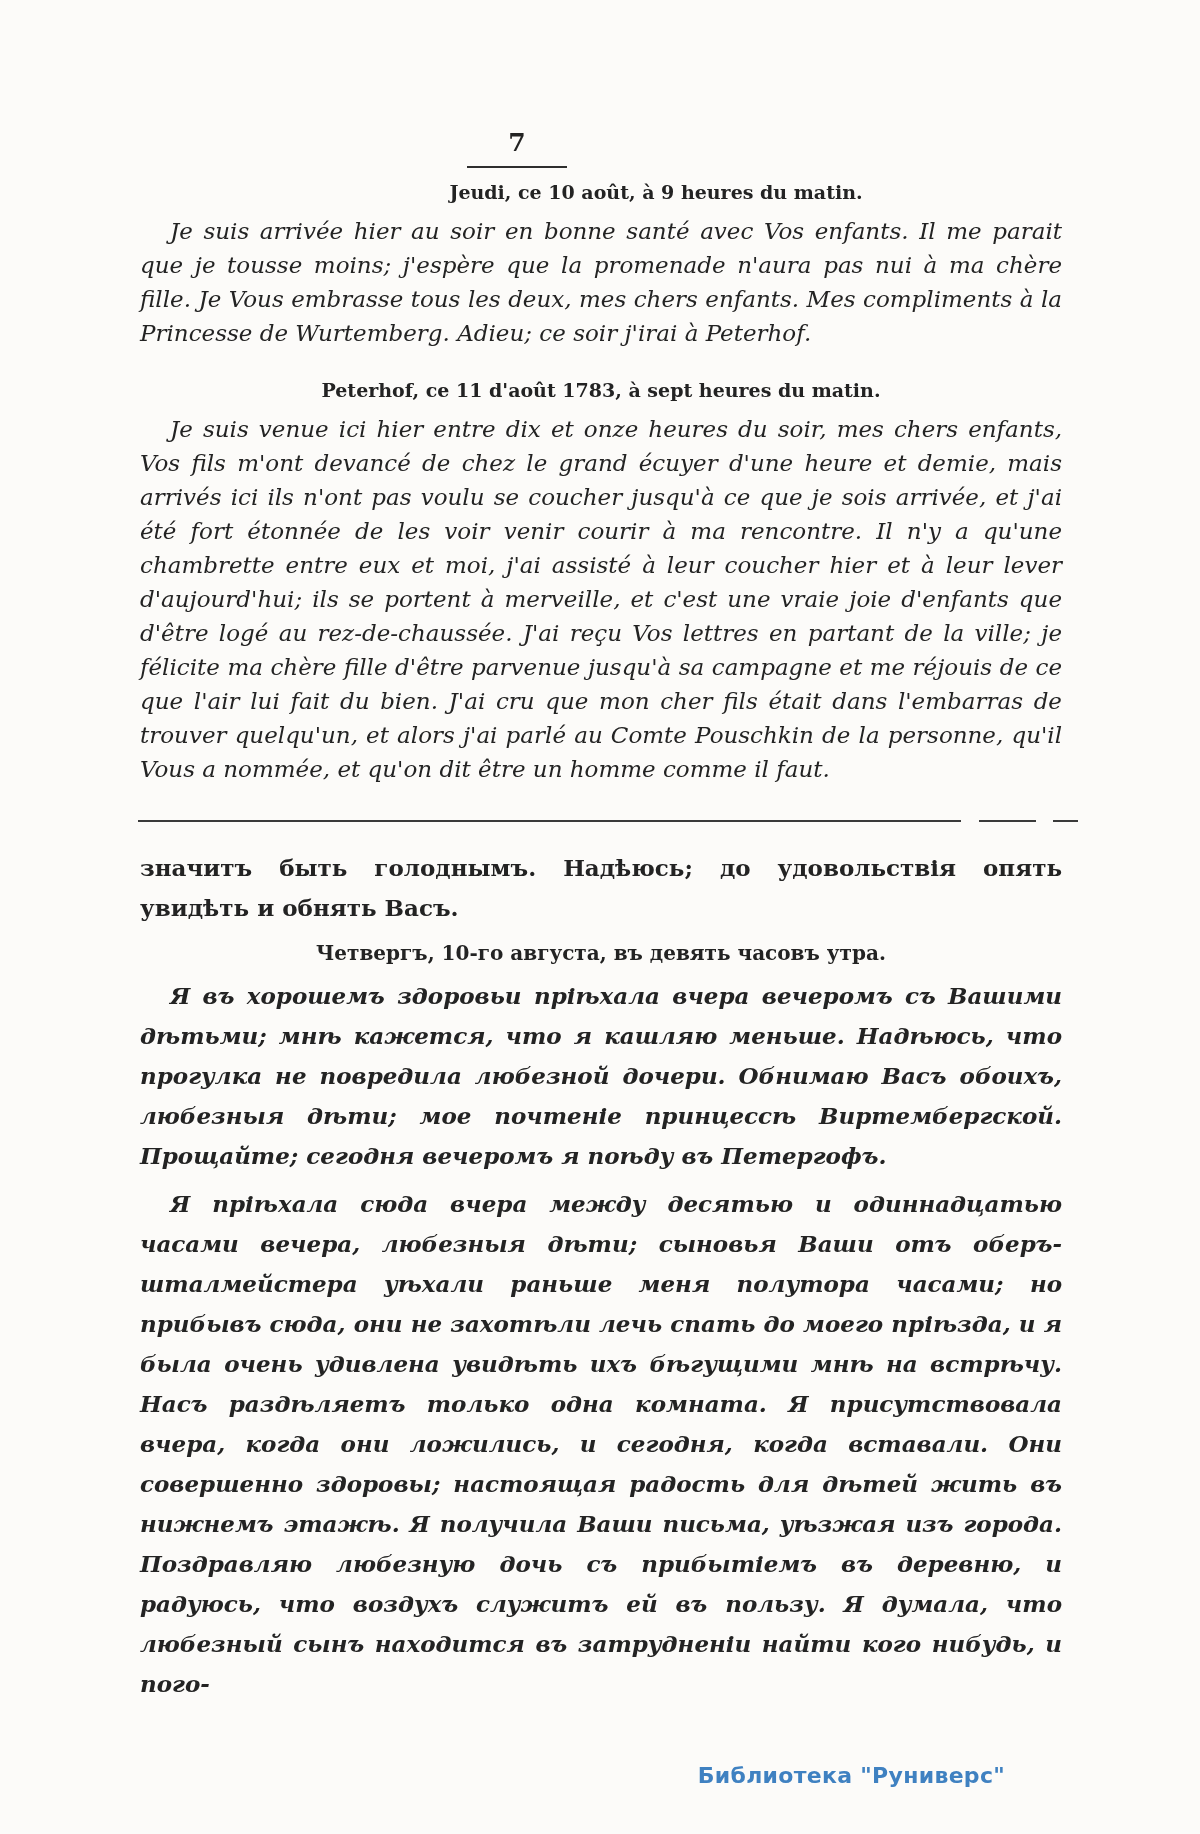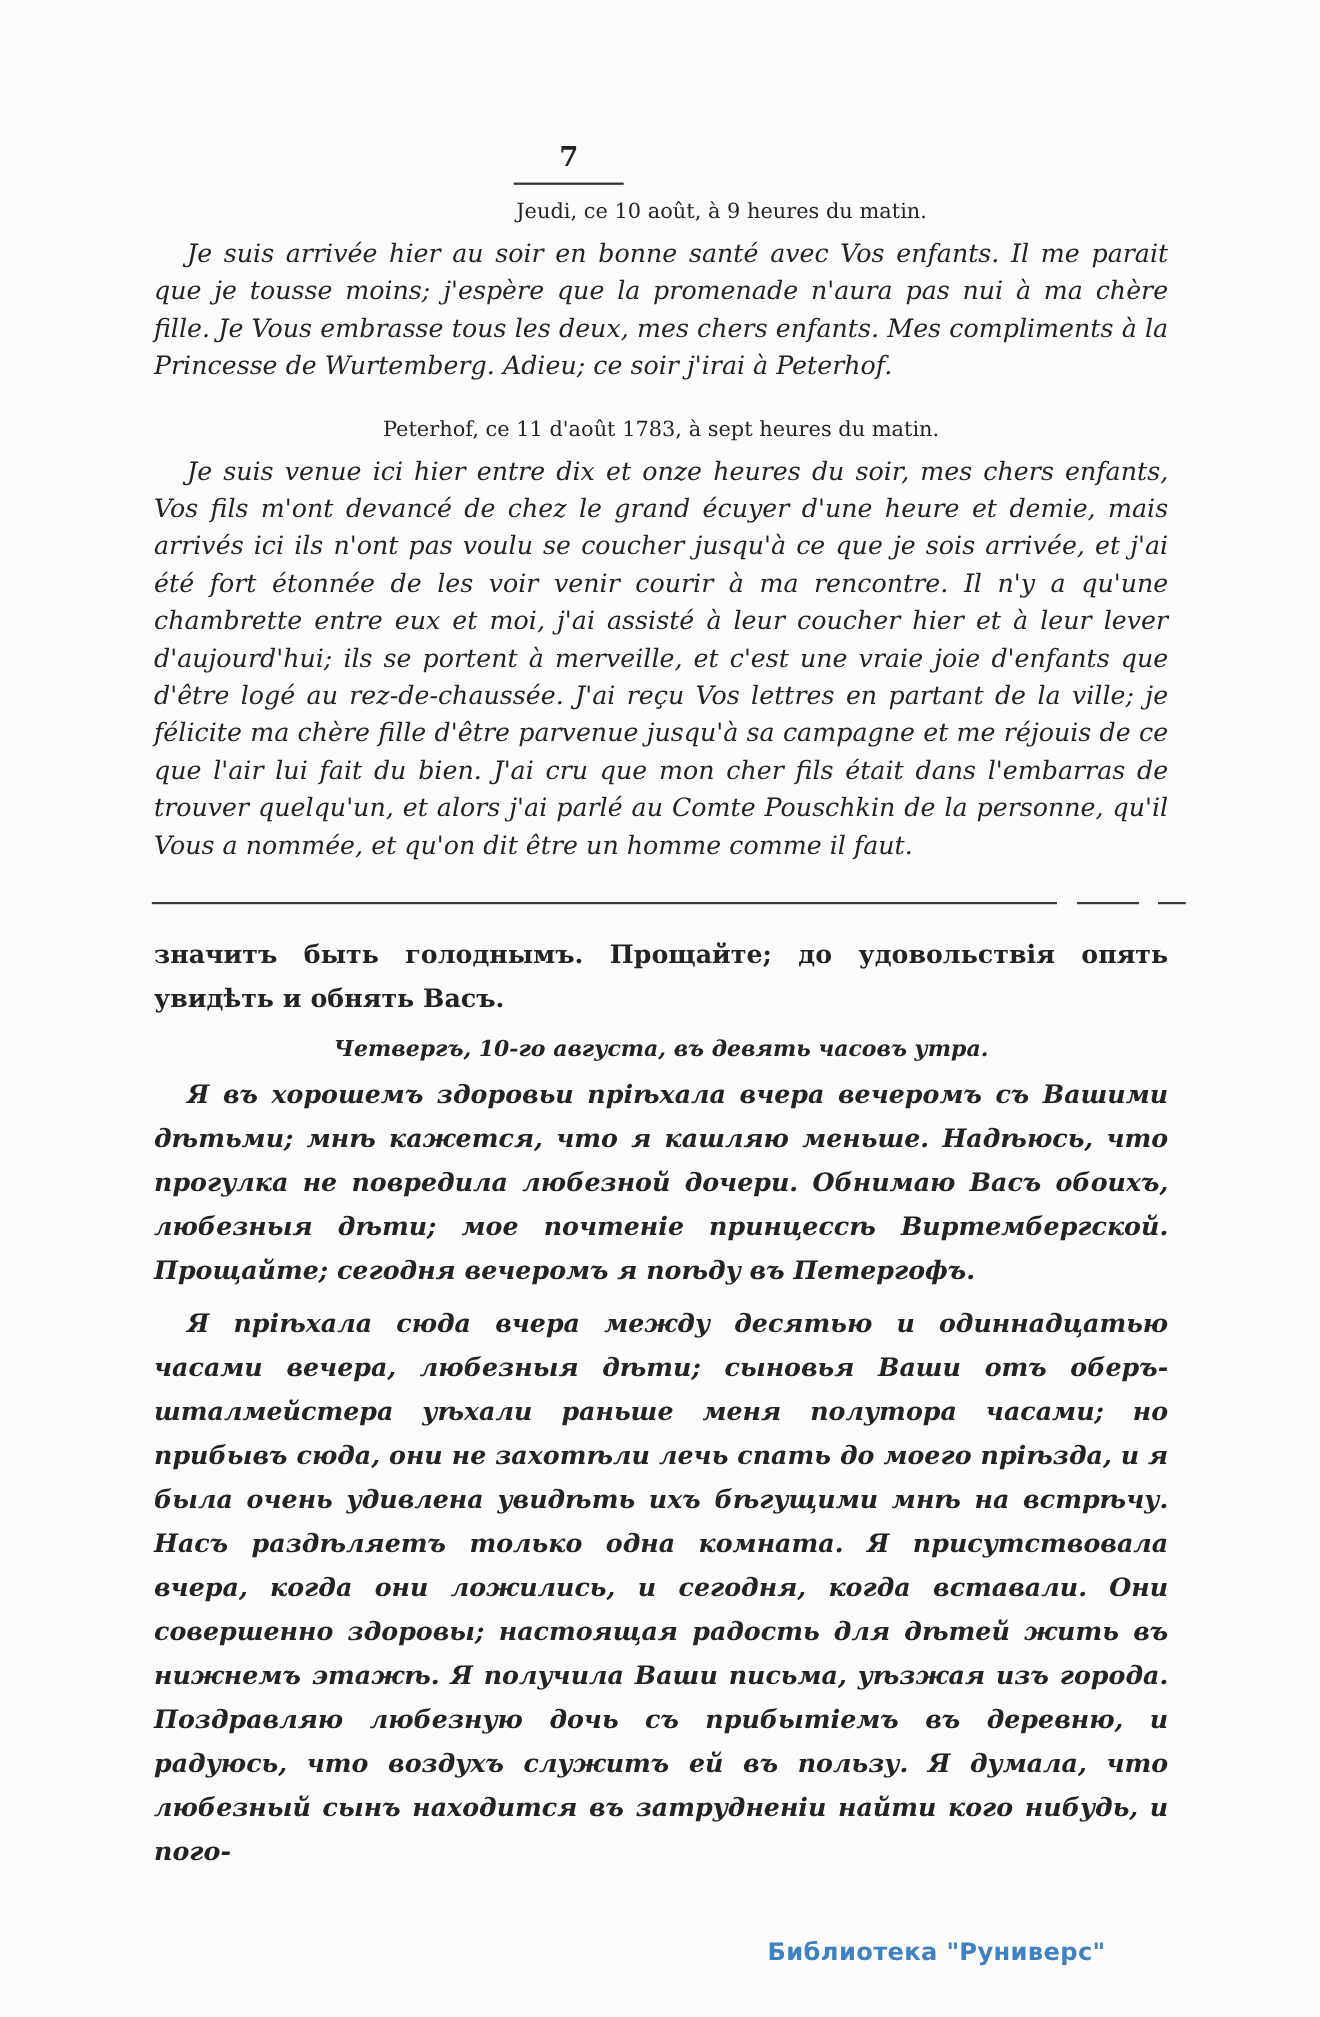--- a/index.html
+++ b/index.html
@@ -33,21 +33,21 @@
   }
   .cont {
     margin: 20px 0 0 0;
     text-align: justify;
     text-indent: 0;
   }
   .dateline {
     margin: 10px 0 0 0;
     text-align: center;
     font-size: 19px;
-    font-weight: normal;
+    font-weight: bold;
     line-height: 28px;
   }
   .dateline.shift-right {
     padding-left: 110px;
   }
   .dateline.spaced {
     margin-top: 26px;
   }
   .para {
     margin: 8px 0 0 0;
@@ -74,21 +74,20 @@
   }
   .ru.cont {
     margin-top: 26px;
   }
   .ru .dateline, .dateline.ru {
     font-weight: bold;
   }
   .dateline.ru {
     font-size: 20px;
     line-height: 30px;
-    font-style: italic;
   }
   .watermark {
     position: absolute;
     right: 195px;
     bottom: 46px;
     font-family: "DejaVu Sans", "Liberation Sans", sans-serif;
     font-size: 22px;
     font-weight: bold;
     color: #3f81c1;
     letter-spacing: 0.3px;
@@ -108,21 +107,21 @@
     <p class="para">Je suis arrivée hier au soir en bonne santé avec Vos enfants. Il me parait que je tousse moins; j'espère que la promenade n'aura pas nui à ma chère fille. Je Vous embrasse tous les deux, mes chers enfants. Mes compliments à la Princesse de Wurtemberg. Adieu; ce soir j'irai à Peterhof.</p>
 
     <p class="dateline spaced">Peterhof, ce 11 d'août 1783, à sept heures du matin.</p>
 
     <p class="para">Je suis venue ici hier entre dix et onze heures du soir, mes chers enfants, Vos fils m'ont devancé de chez le grand écuyer d'une heure et demie, mais arrivés ici ils n'ont pas voulu se coucher jusqu'à ce que je sois arrivée, et j'ai été fort étonnée de les voir venir courir à ma rencontre. Il n'y a qu'une chambrette entre eux et moi, j'ai assisté à leur coucher hier et à leur lever d'aujourd'hui; ils se portent à merveille, et c'est une vraie joie d'enfants que d'être logé au rez-de-chaussée. J'ai reçu Vos lettres en partant de la ville; je félicite ma chère fille d'être parvenue jusqu'à sa campagne et me réjouis de ce que l'air lui fait du bien. J'ai cru que mon cher fils était dans l'embarras de trouver quelqu'un, et alors j'ai parlé au Comte Pouschkin de la personne, qu'il Vous a nommée, et qu'on dit être un homme comme il faut.</p>
   </div>
 
   <div class="divider"></div>
 
   <div class="ru">
-    <p class="cont ru">значитъ быть голоднымъ. Прощайте; до удовольствія опять увидѣть и обнять Васъ.</p>
+    <p class="cont ru">значитъ быть голоднымъ. Надѣюсь; до удовольствія опять увидѣть и обнять Васъ.</p>
 
     <p class="dateline ru">Четвергъ, 10-го августа, въ девять часовъ утра.</p>
 
     <p class="para">Я въ хорошемъ здоровьи пріѣхала вчера вечеромъ съ Вашими дѣтьми; мнѣ кажется, что я кашляю меньше. Надѣюсь, что прогулка не повредила любезной дочери. Обнимаю Васъ обоихъ, любезныя дѣти; мое почтеніе принцессѣ Виртембергской. Прощайте; сегодня вечеромъ я поѣду въ Петергофъ.</p>
 
 
     <p class="para">Я пріѣхала сюда вчера между десятью и одиннадцатью часами вечера, любезныя дѣти; сыновья Ваши отъ оберъ-шталмейстера уѣхали раньше меня полутора часами; но прибывъ сюда, они не захотѣли лечь спать до моего пріѣзда, и я была очень удивлена увидѣть ихъ бѣгущими мнѣ на встрѣчу. Насъ раздѣляетъ только одна комната. Я присутствовала вчера, когда они ложились, и сегодня, когда вставали. Они совершенно здоровы; настоящая радость для дѣтей жить въ нижнемъ этажѣ. Я получила Ваши письма, уѣзжая изъ города. Поздравляю любезную дочь съ прибытіемъ въ деревню, и радуюсь, что воздухъ служитъ ей въ пользу. Я думала, что любезный сынъ находится въ затрудненіи найти кого нибудь, и пого-</p>
   </div>
 
   <div class="watermark">Библиотека "Руниверс"</div>

